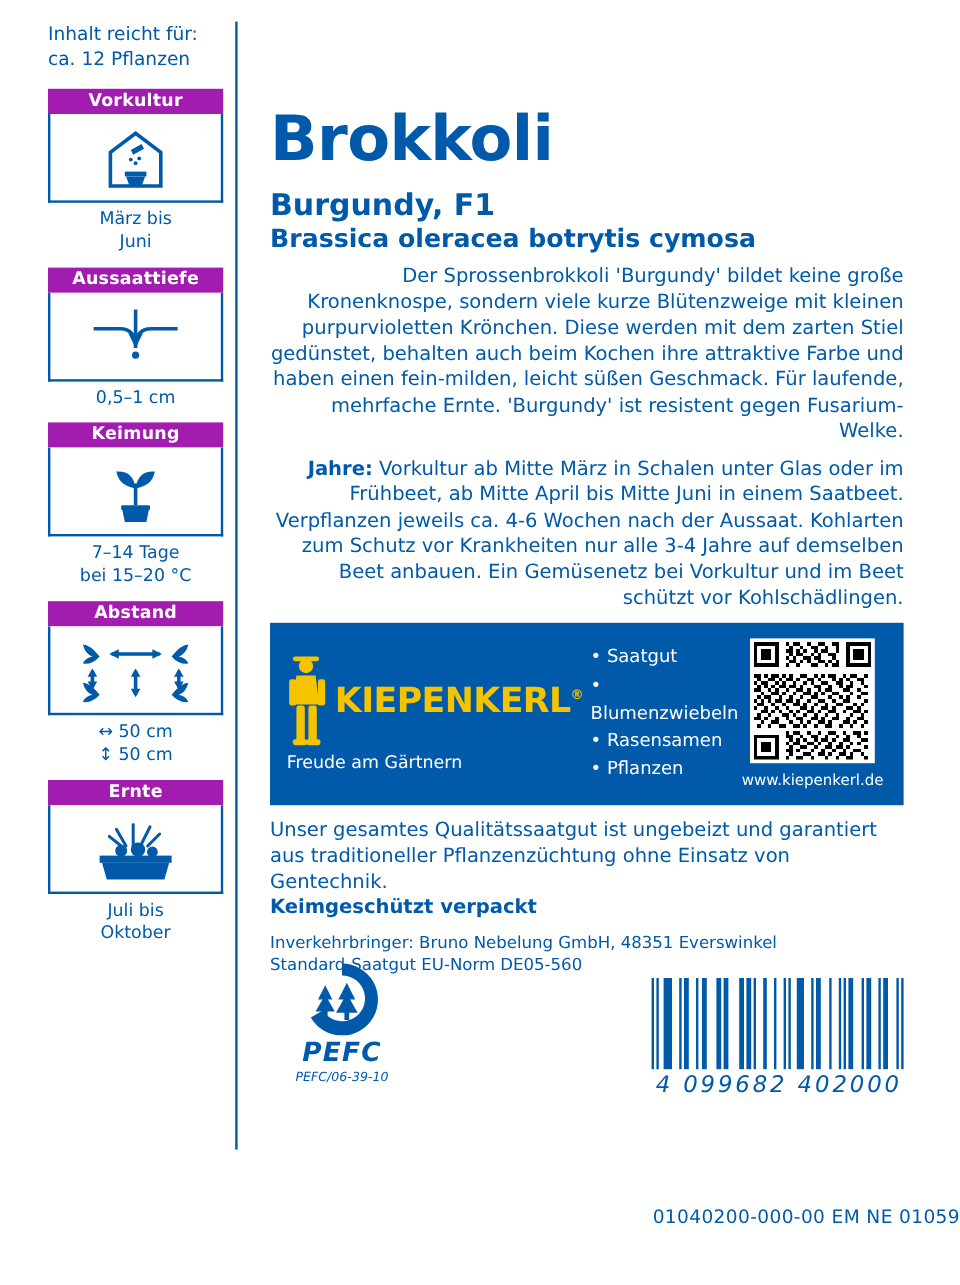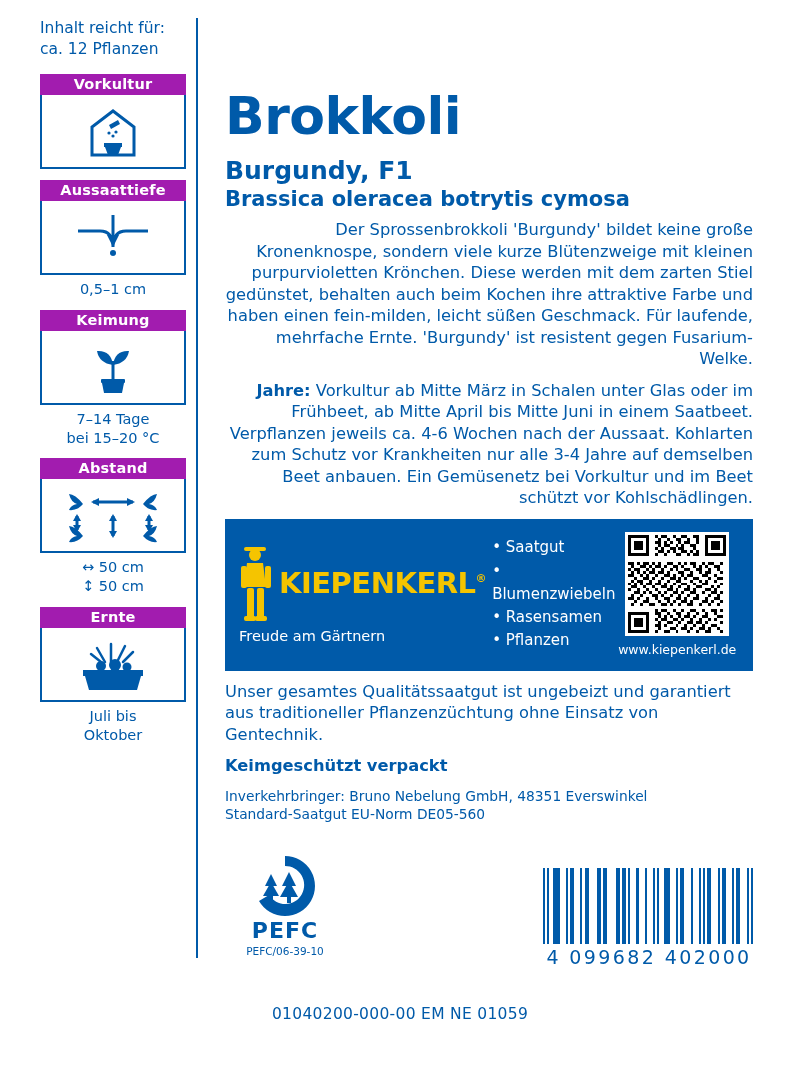--- a/index.html
+++ b/index.html
@@ -183,36 +183,37 @@
   
   .guarantee {
     font-size: 16.3px;
     line-height: 1.32;
     color: #005aa9;
     margin-top: 10px;
   }
   .guarantee .bold {
     font-weight: bold;
     display: block;
-    margin-top: 10px;
+    margin-top: 0;
   }
   .legal {
     font-size: 13.8px;
     line-height: 1.35;
     color: #005aa9;
     margin-top: 10px;
   }
 
   
   .bottom-row {
     position: absolute;
     left: 225px;
-    top: 854px;
+    top: 801px;
     width: 530px;
     height: 120px;
+    font-style: italic;
   }
   .pefc {
     position: absolute;
     left: 0;
     top: 0;
     width: 120px;
     text-align: center;
   }
   .pefc-logo {
     width: 72px;
@@ -254,21 +255,21 @@
     color: #005aa9;
     text-align: center;
     margin-top: 2px;
     font-weight: normal;
   }
   .article-code {
     position: absolute;
     left: 0;
     top: 1005px;
     width: 800px;
-    text-align: center;
+    text-align: right;
     font-size: 15.5px;
     color: #005aa9;
     letter-spacing: .3px;
   }
 
   svg.icn { display: block; }
 </style>
 </head>
 <body>
 
@@ -291,20 +292,22 @@
           <g fill="#005aa9">
             <rect x="26" y="40" width="18" height="4"></rect>
             <path d="M27 44 L30 52 H40 L43 44 Z"></path>
             <path d="M31 22 l9 -5 l2 4 l-9 5 z"></path>
             <circle cx="31" cy="30" r="1.6"></circle>
             <circle cx="35" cy="33" r="1.6"></circle>
             <circle cx="38" cy="29" r="1.6"></circle>
           </g>
         </svg>
       </div>
+      <div class="icon-caption" style="white-space:pre-line">März bis
+Juni</div>
     </div>
 
     <div class="icon-block">
       <div class="icon-title">Aussaattiefe</div>
       <div class="icon-box">
         <svg class="icn" width="78" height="56" viewBox="0 0 78 56">
           <g stroke="#005aa9" stroke-width="3" fill="none">
             <path d="M4 22 H26 q13 0 13 16 q0 -16 13 -16 H74"></path>
             <path d="M39 6 V30"></path>
           </g>

